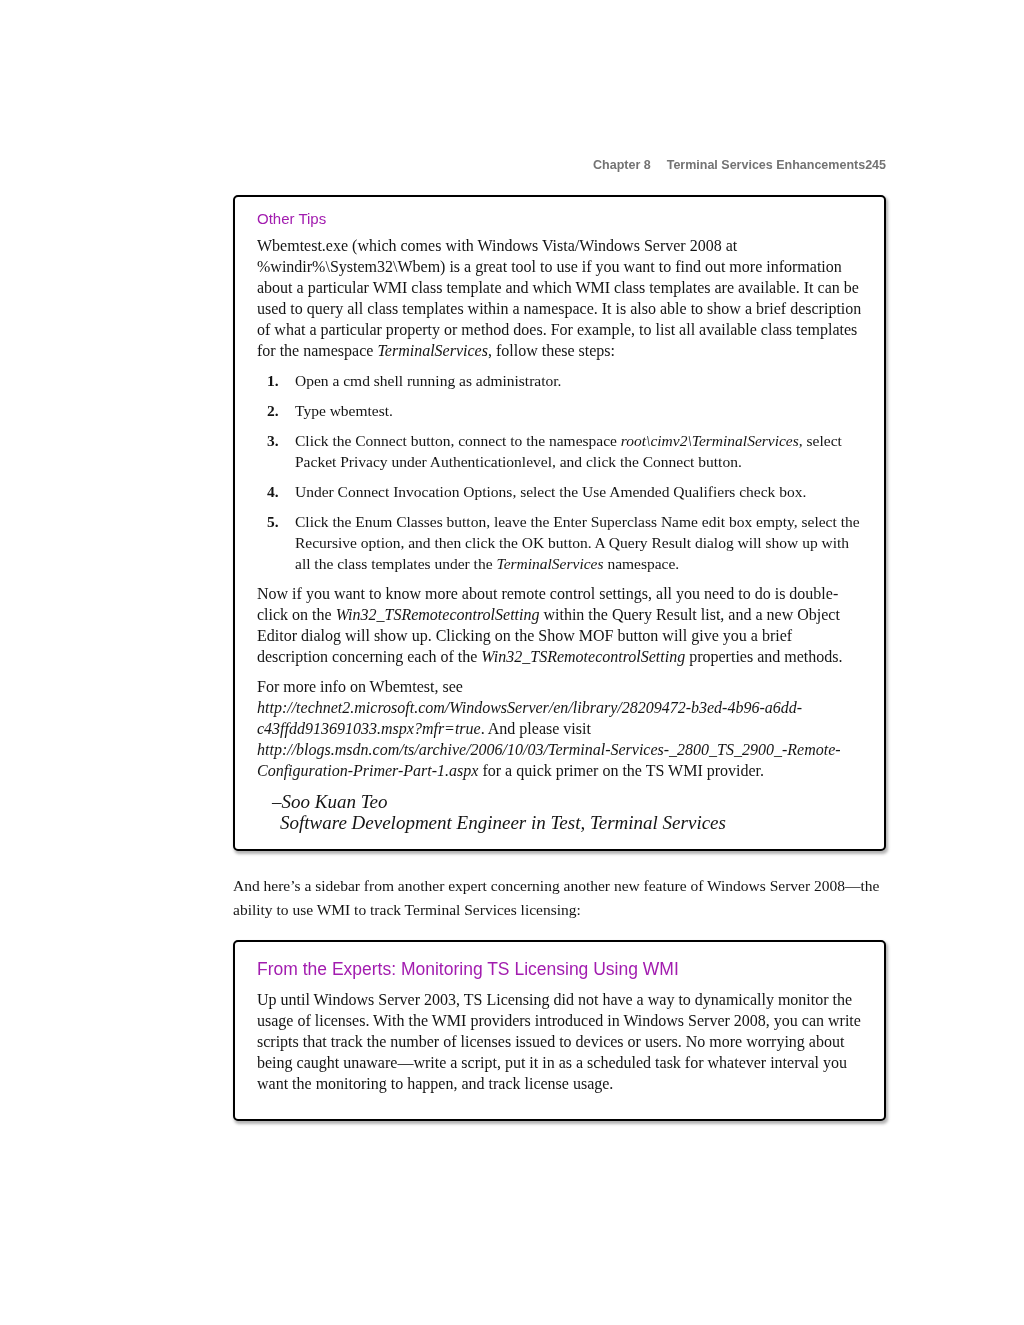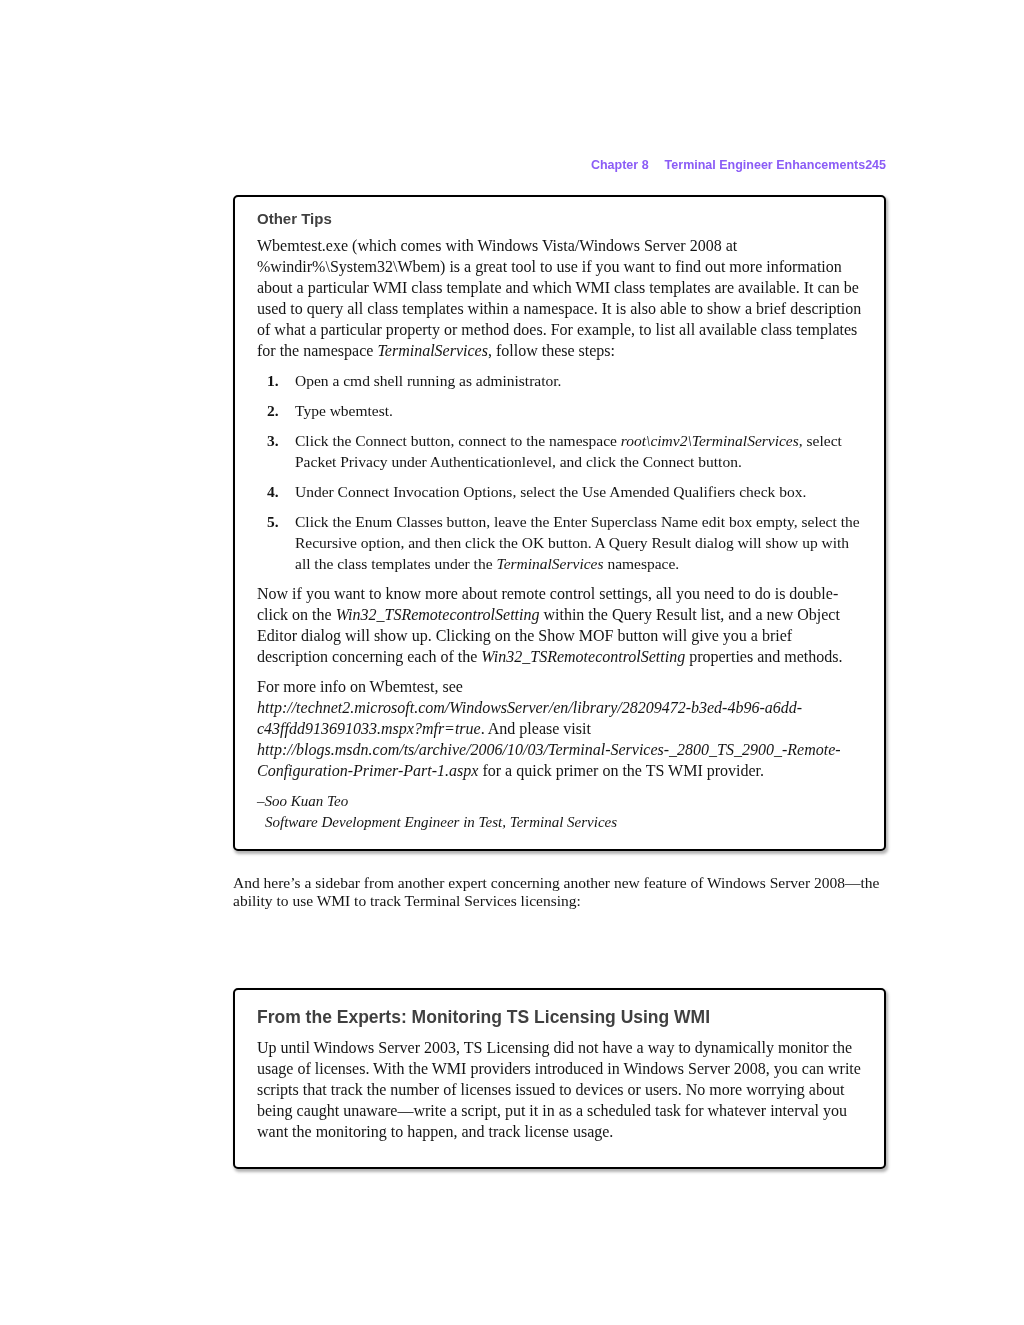--- a/index.html
+++ b/index.html
@@ -16,43 +16,43 @@
     position: absolute;
     top: 158px;
     left: 233px;
     width: 653px;
     display: flex;
     justify-content: flex-end;
     align-items: baseline;
     font-family: "Liberation Sans", sans-serif;
     font-size: 12.5px;
     font-weight: 700;
-    color: #8b5cf6;
+    color: #737373;
   }
   .chap-gap { display: inline-block; width: 16px; }
   .page-num { }
 
   .sidebar-box {
     position: absolute;
     left: 233px;
     width: 653px;
     background: #ffffff;
     border: 2.5px solid #000;
     border-radius: 5px;
     padding: 13px 22px 16px 22px;
     box-shadow: 1.5px 2.5px 3px rgba(0,0,0,0.30);
   }
   .box1 { top: 195px; min-height: 655px; }
-  .box2 { top: 940px; min-height: 168px; margin-top: 48px; }
+  .box2 { top: 940px; min-height: 168px; }
 
   .box-title {
     font-family: "Liberation Sans", sans-serif;
-    font-weight: 700;
+    font-weight: 400;
     font-size: 15px;
-    color: #404040;
+    color: #a21caf;
     margin: 0 0 8px 0;
   }
   .box2 .box-title { font-size: 17.5px; margin: 4px 0 9px 0; }
 
   .body {
     font-size: 16px;
     line-height: 21px;
     margin: 0 0 9px 0;
     overflow-wrap: break-word;
   }
@@ -64,47 +64,47 @@
     margin: 0 0 9px 0;
   }
   .step-num {
     flex: 0 0 28px;
     margin-left: 10px;
     font-weight: 700;
   }
   .step-text { flex: 1; overflow-wrap: break-word; }
 
   .attribution {
-    font-size: 15px;
+    font-size: 19px;
     line-height: 21px;
     font-style: italic;
-    margin: 10px 0 0 0;
+    margin: 10px 0 0 15px;
   }
   .attribution .line2 { padding-left: 8px; }
 
   .between {
     position: absolute;
     top: 874px;
     left: 233px;
     width: 653px;
     font-size: 15.5px;
-    line-height: 18px;
+    line-height: 24px;
   }
   em { font-style: italic; }
   b { font-weight: 400; }
 </style>
 </head>
 <body>
 
 <div class="page">
 
   <div class="running-header">
     <span>Chapter 8</span>
     <span class="chap-gap"></span>
-    <span>Terminal Engineer Enhancements</span>
+    <span>Terminal Services Enhancements</span>
     <span class="page-num">245</span>
   </div>
 
   <div class="sidebar-box box1">
     <h2 class="box-title">Other Tips</h2>
 
     <p class="body">Wbemtest.exe (which comes with Windows Vista/Windows Server 2008 at %windir%\System32\Wbem) is a great tool to use if you want to find out more information about a particular WMI class template and which WMI class templates are available. It can be used to query all class templates within a namespace. It is also able to show a brief description of what a particular property or method does. For example, to list all available class templates for the namespace <em>TerminalServices</em>, follow these steps:</p>
 
     <div class="steps">
       <div class="step">

